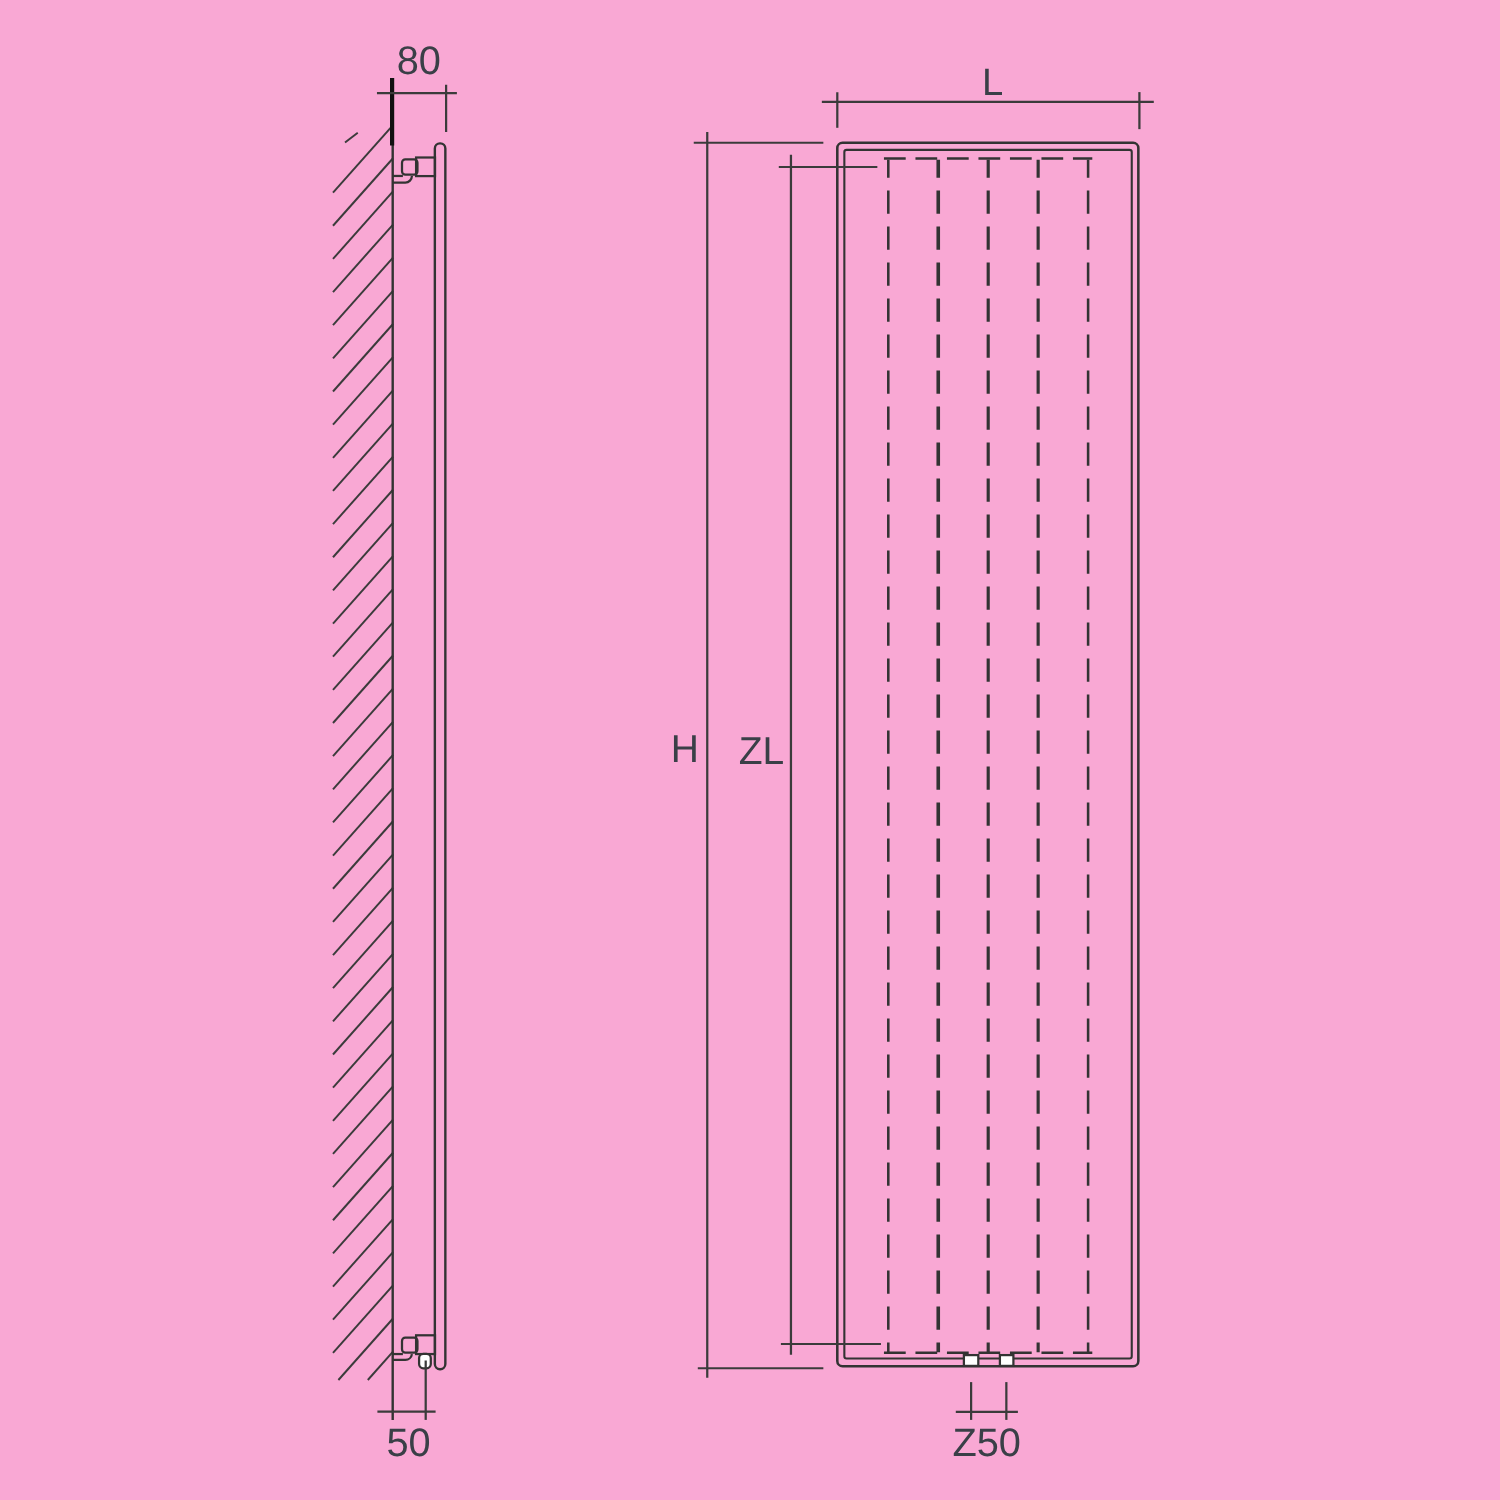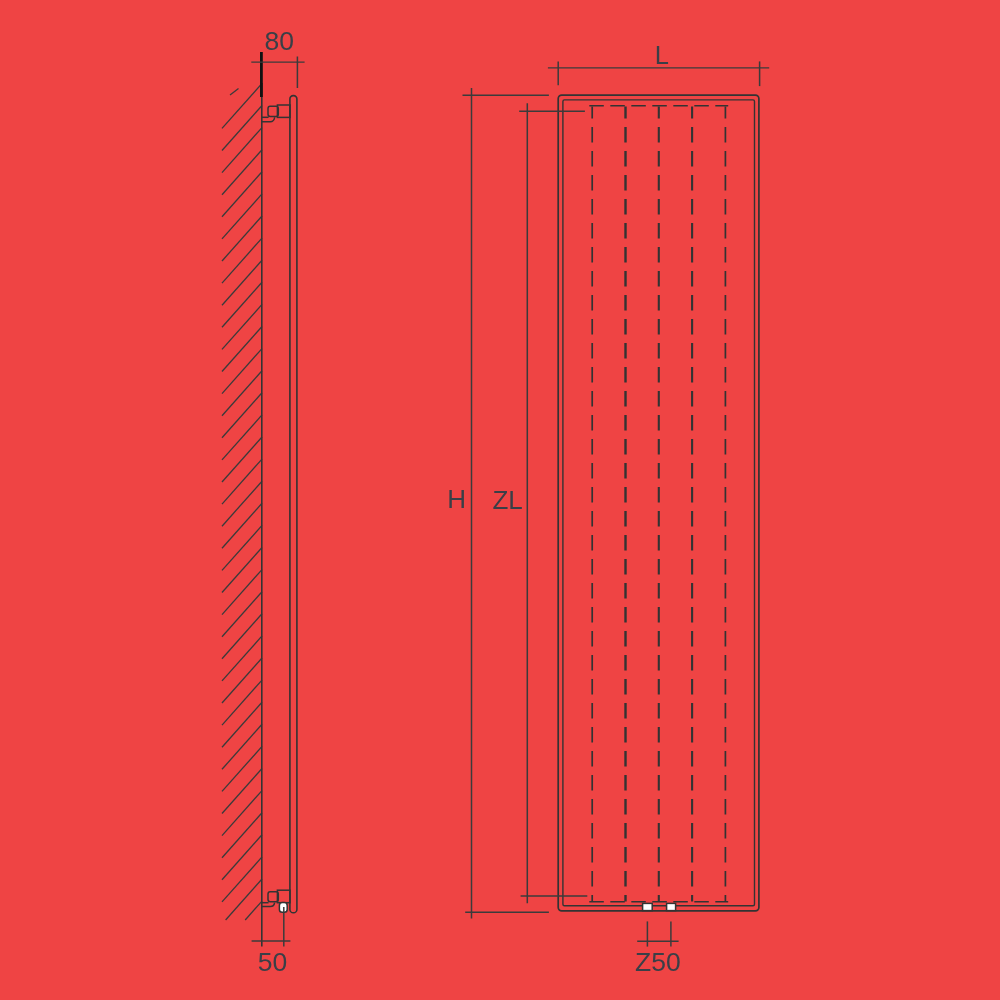--- a/index.html
+++ b/index.html
@@ -1,16 +1,16 @@
 <!DOCTYPE html>
 <html><head>
 <meta charset="utf-8">
 <style>
   html,body{margin:0;padding:0;background:#ffffff;}
-  .wrap{width:1000px;height:1000px;position:relative;background:#ef4444;}
+  .wrap{width:1000px;height:1000px;position:relative;background:#f9a8d4;}
   text{font-family:"Liberation Sans",sans-serif;fill:#3a3f47;}
 </style>
 </head>
 <body>
 <div class="wrap">
 <svg width="1000" height="1000" viewBox="0 0 1000 1000" xmlns="http://www.w3.org/2000/svg" fill="none">
 
   <g stroke="#3b3b3b" stroke-width="1.3">
       <line x1="222.0" y1="128.4" x2="262.0" y2="83.4"></line>
       <line x1="222.0" y1="150.5" x2="262.0" y2="105.5"></line>

